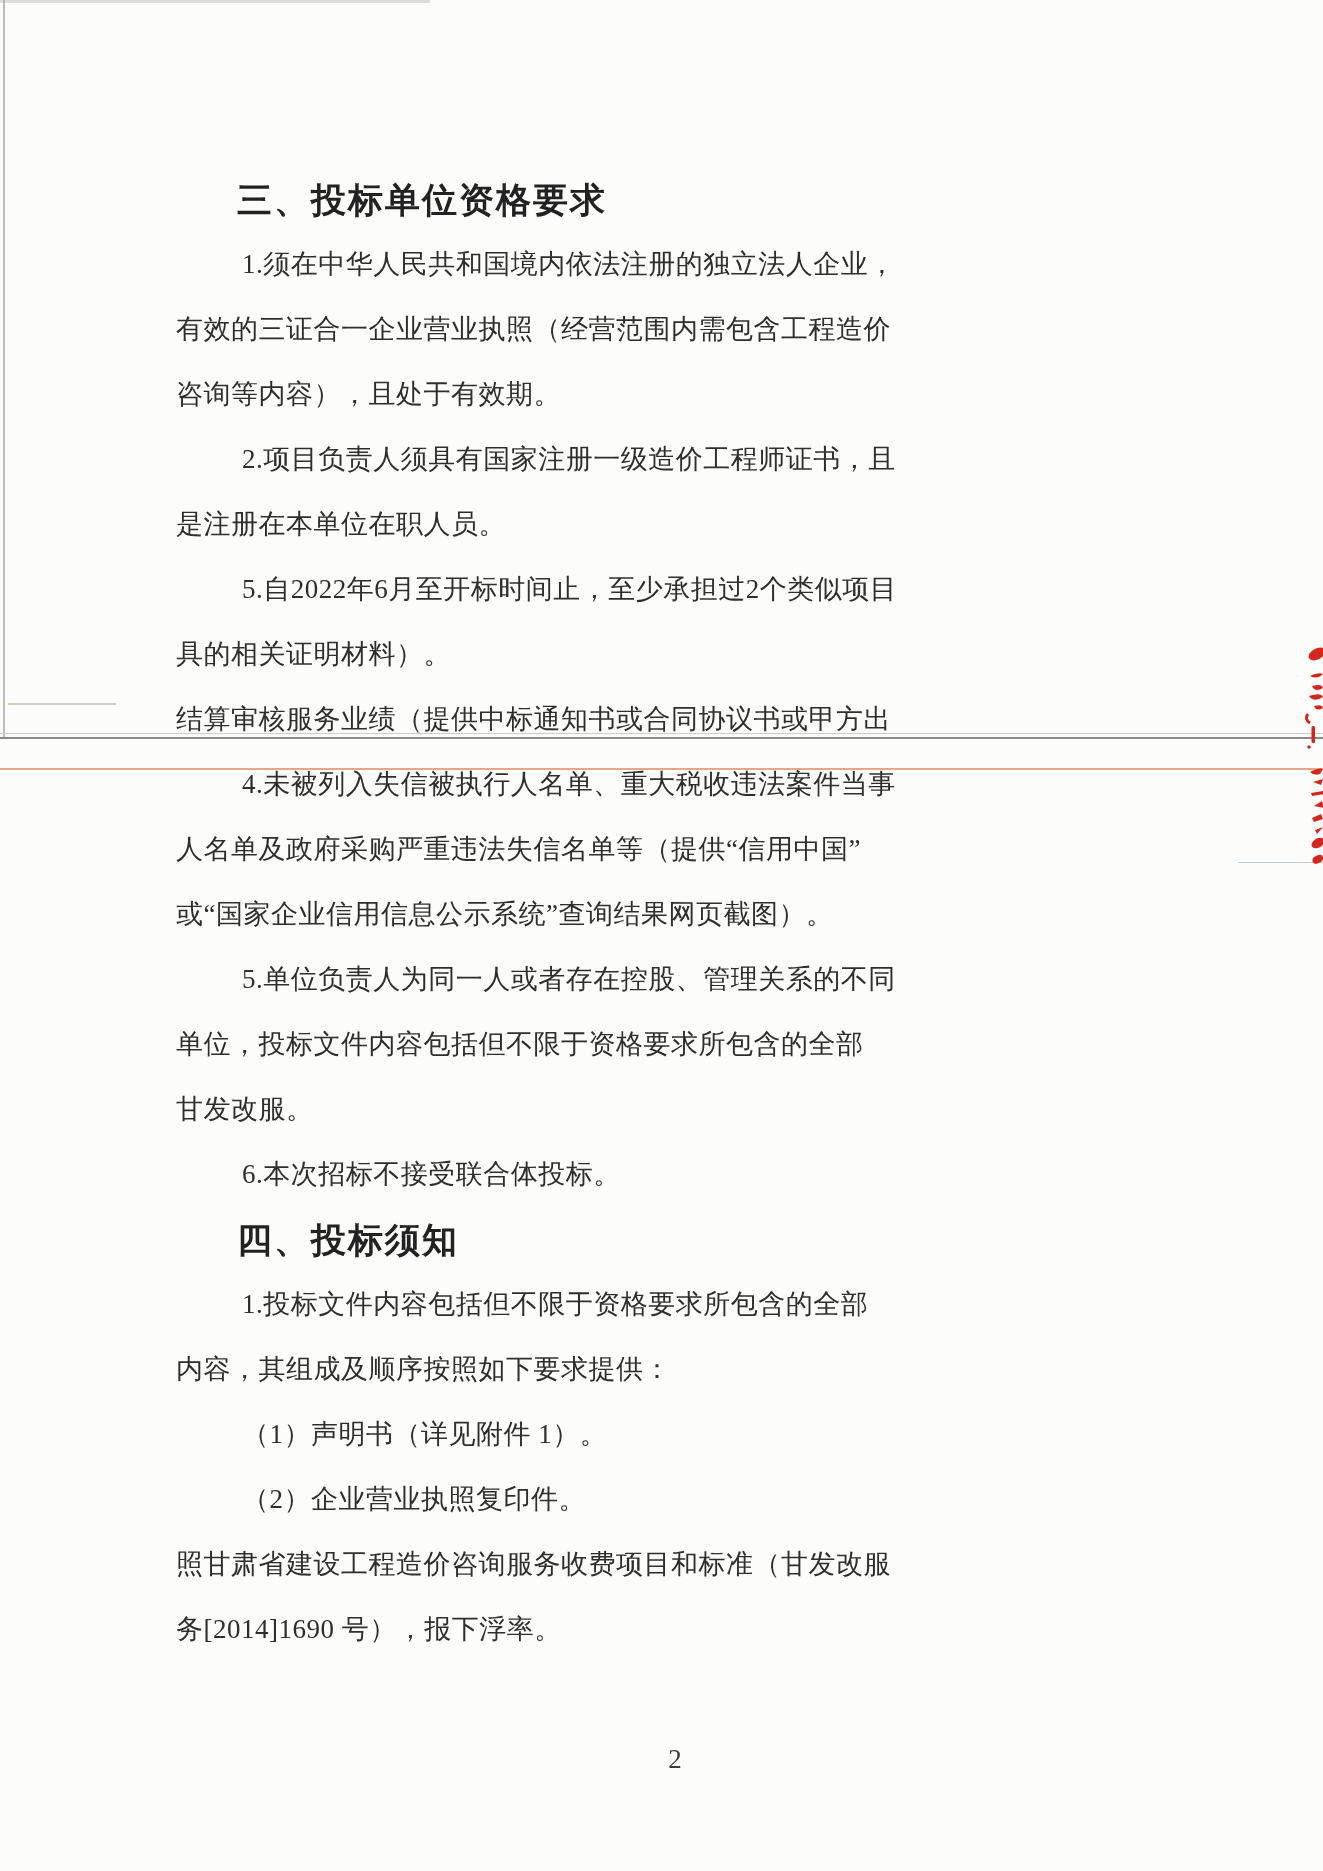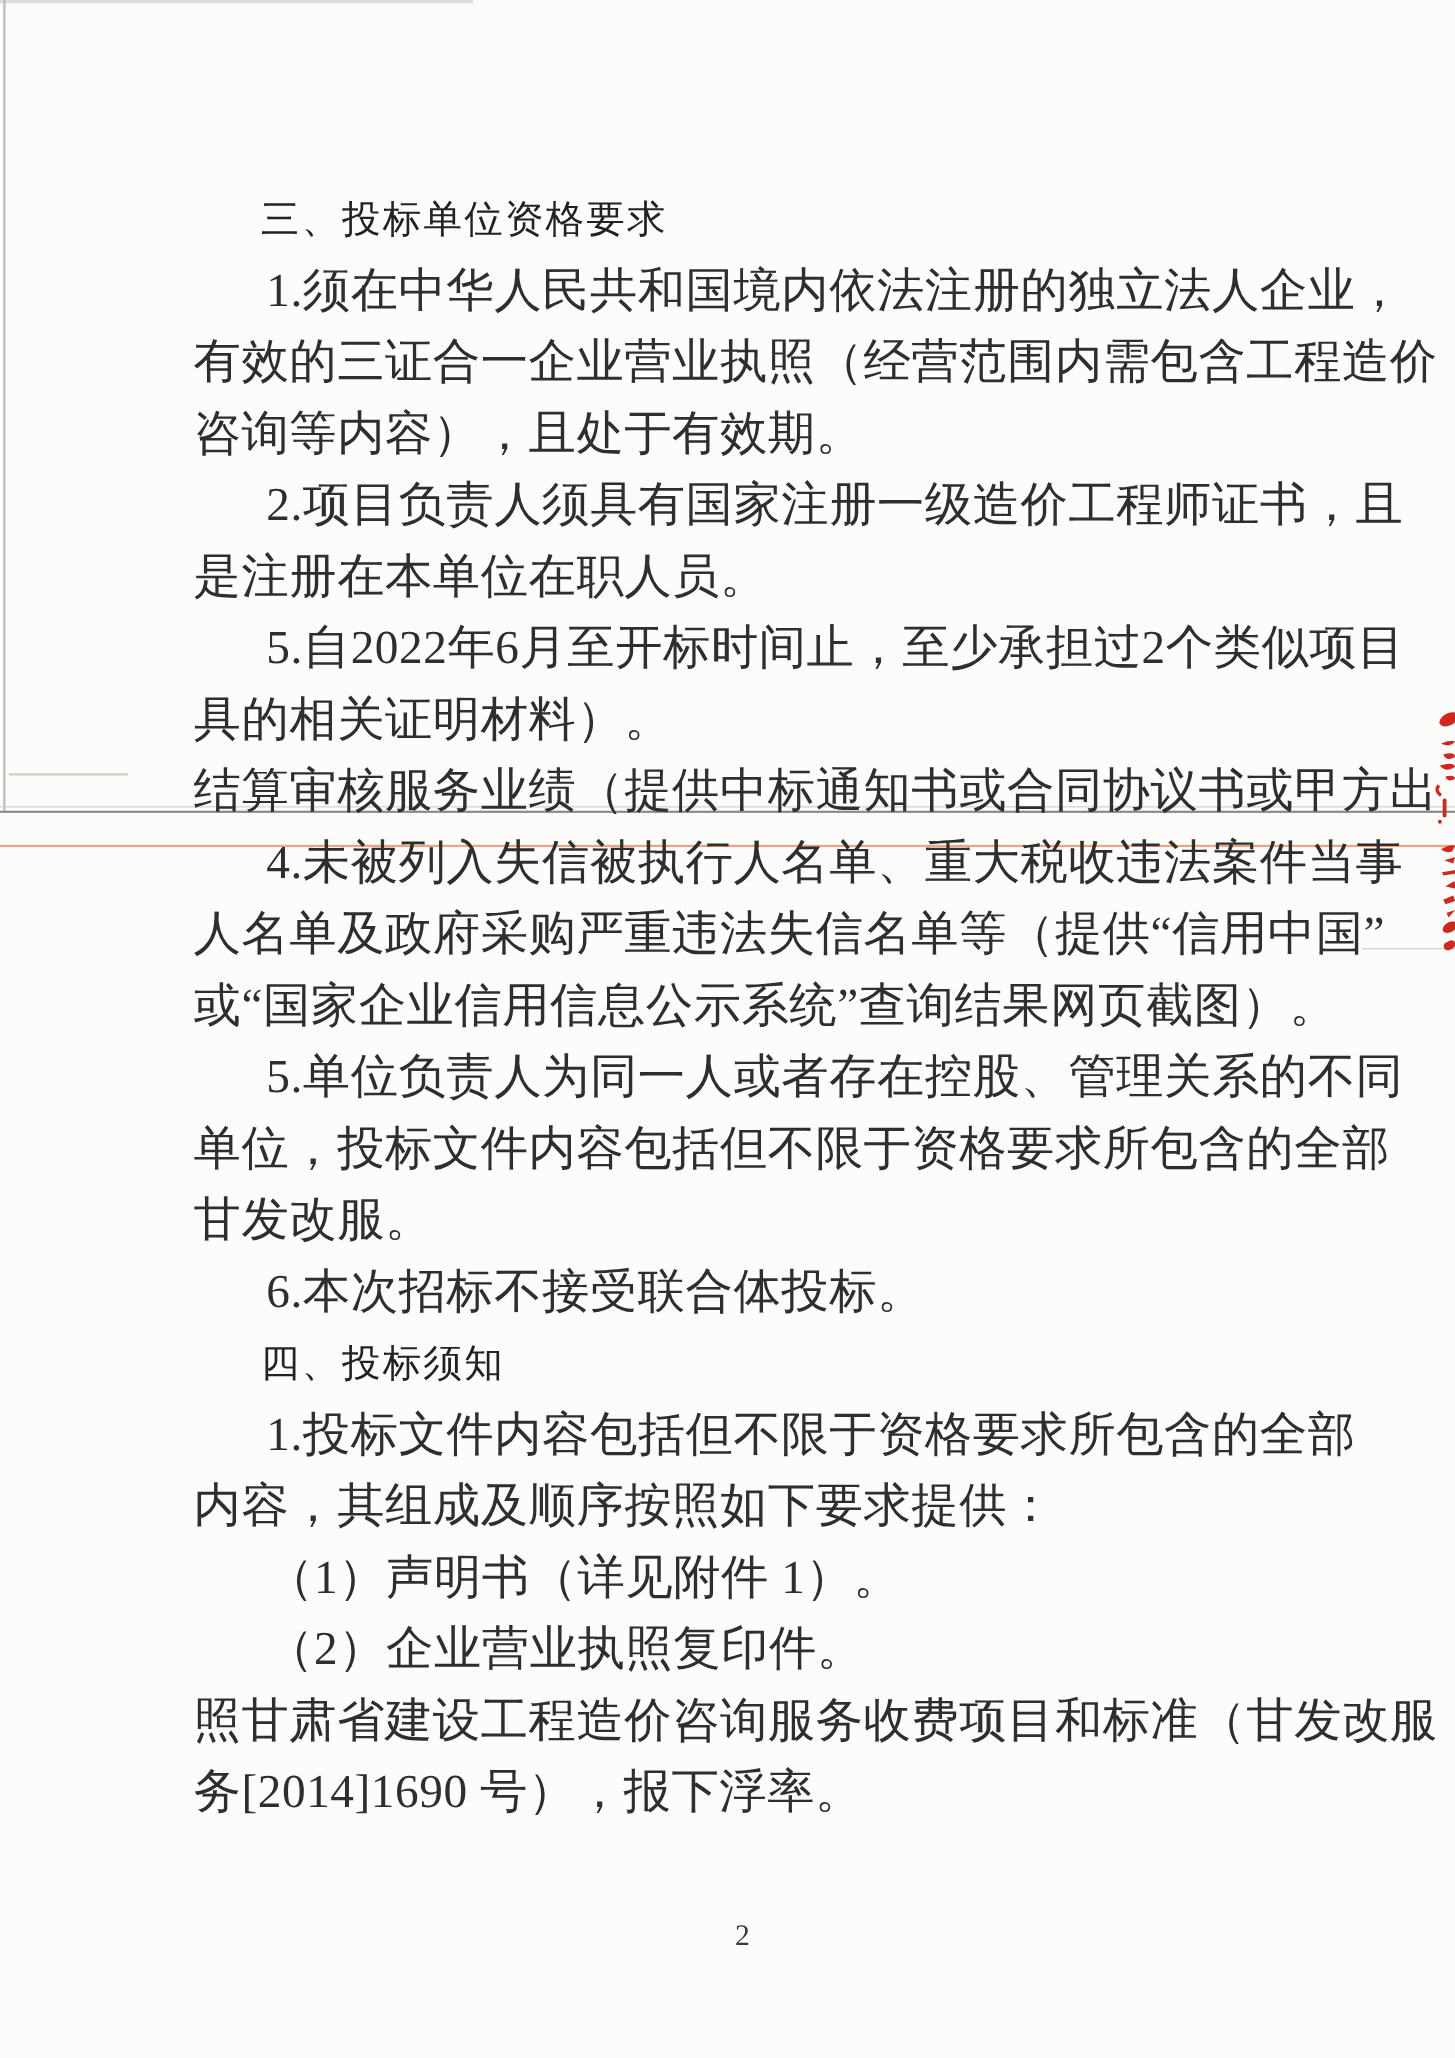--- a/index.html
+++ b/index.html
@@ -44,27 +44,27 @@
   .stamp-svg {
     position: absolute; left: 1296px; top: 640px; z-index: 3;
   }
 
   
   .doc {
     position: absolute; left: 176px; top: 167px; width: 960px; z-index: 1;
     color: #2e2e2e;
   }
   .line {
-    height: 65px; line-height: 65px; font-size: 43px;
+    height: 65px; line-height: 65px; font-size: 27px;
     white-space: nowrap; letter-spacing: 0.5px;
   }
   .indent { padding-left: 66px; }
   .heading {
     font-family: "Liberation Sans", "DejaVu Sans", sans-serif;
-    font-weight: 400; font-size: 35px; padding-left: 61px;
+    font-weight: 700; font-size: 35px; padding-left: 61px;
     letter-spacing: 2px; color: #222;
   }
   .page-number {
     position: absolute; left: 655px; top: 1741px; width: 40px;
     text-align: center; font-size: 27px; line-height: 36px;
     color: #3a3a3a; z-index: 1;
   }
 </style>
 </head>
 <body>

